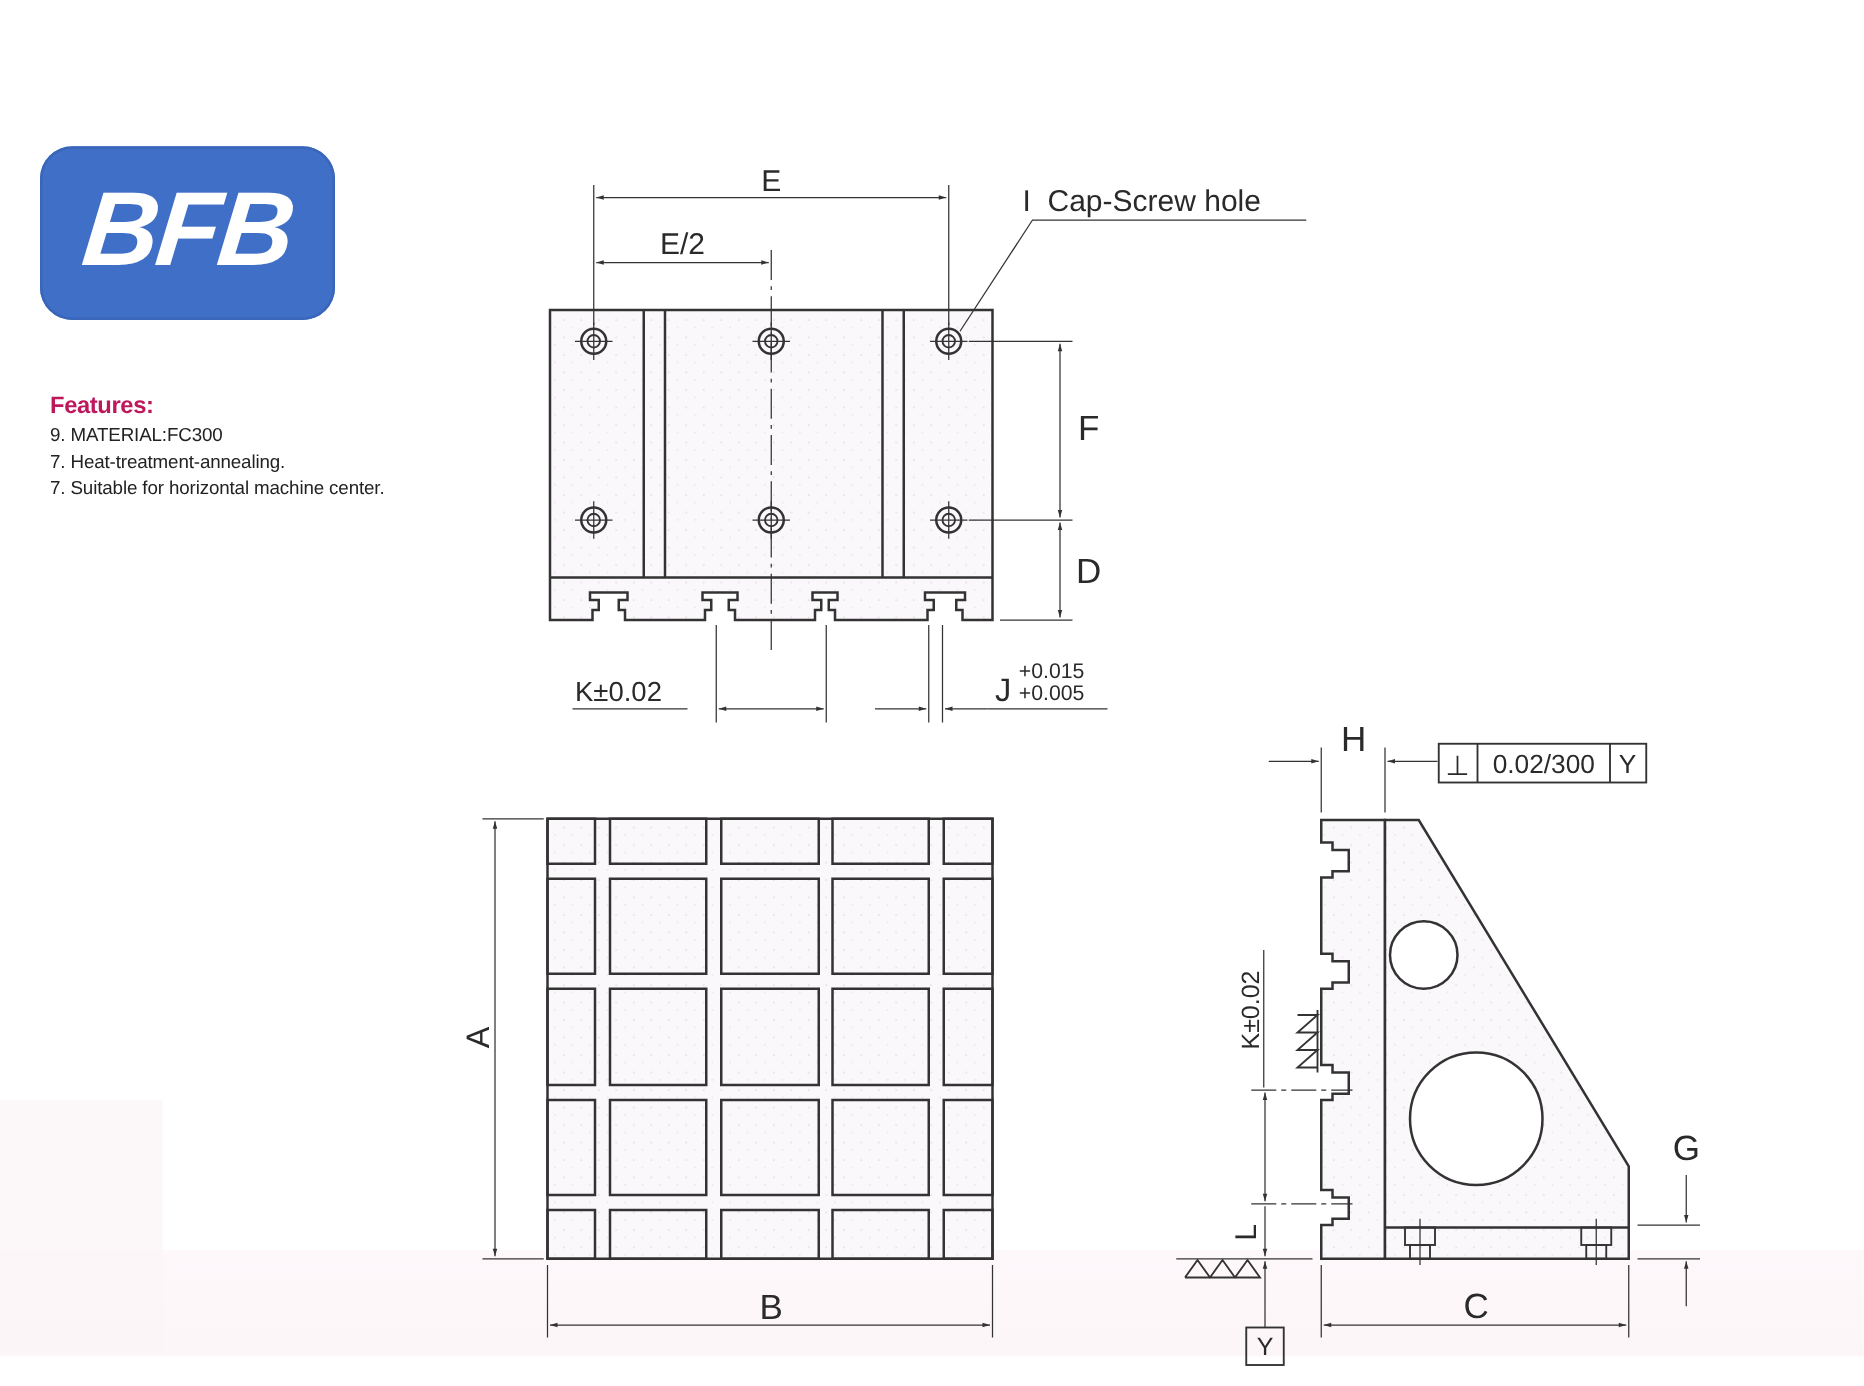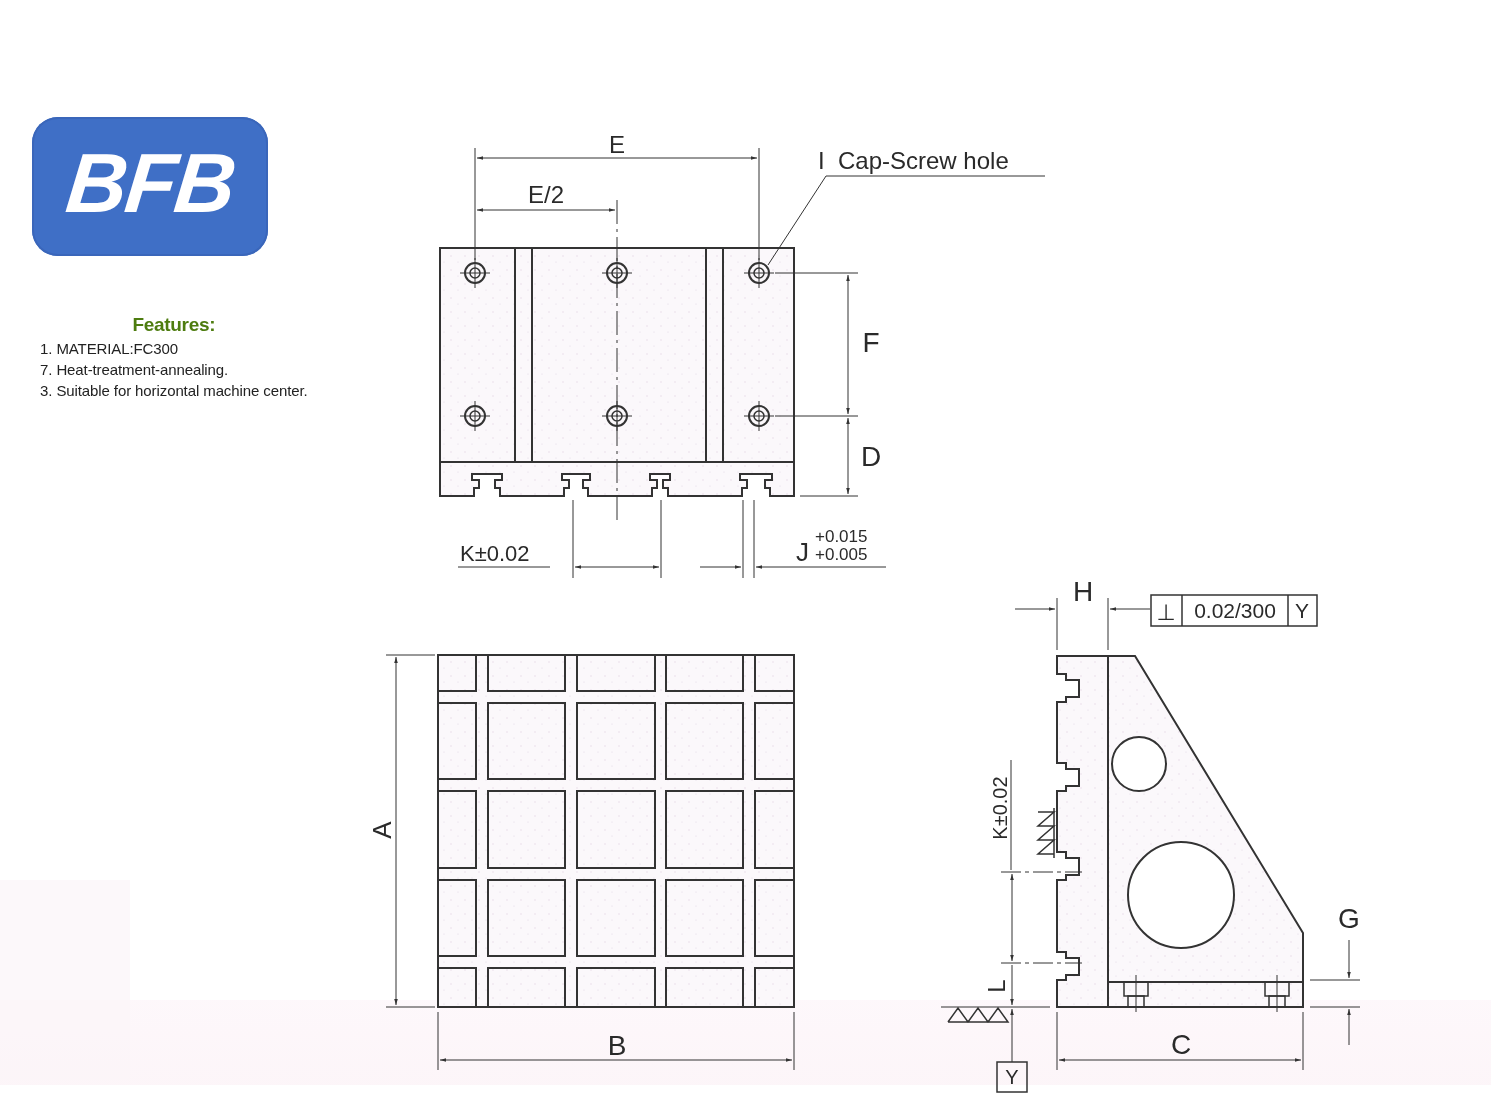--- a/index.html
+++ b/index.html
@@ -2,42 +2,42 @@
 <html><head>
 <meta charset="utf-8">
 <style>
   html, body { margin:0; padding:0; background:#ffffff; }
   body { width:1491px; height:1109px; position:relative; overflow:hidden; font-family:"Liberation Sans", sans-serif; }
   .bleed { position:absolute; left:0; top:1000px; width:1491px; height:85px; background:linear-gradient(#fdf6fa,#fcf3f7); opacity:.8; }
   .bleed2 { position:absolute; left:0; top:880px; width:130px; height:200px; background:#fbf5f8; opacity:.7; }
   .logo { position:absolute; left:32px; top:117px; width:236px; height:139px; background:#3f6fc6; border-radius:26px; display:flex; align-items:center; justify-content:center; box-shadow: inset 0 0 0 2px #3a66ba; }
   .logo span { color:#fff; font-family:"Liberation Sans", sans-serif; font-weight:bold; font-style:italic; font-size:84px; letter-spacing:-2px; transform:skewX(-6deg); margin-top:-6px; }
   .features { position:absolute; left:40px; top:314px; }
-  .features h3 { margin:0; color:#4d7c0f; font-size:19px; font-weight:bold; letter-spacing:-0.3px;text-align:center; }
+  .features h3 { margin:0; color:#be185d; font-size:19px; font-weight:bold; letter-spacing:-0.3px; }
   .features ul { list-style:none; margin:2px 0 0 0; padding:0; }
   .features li { color:#222; font-size:15px; line-height:21px; letter-spacing:-0.1px; }
   svg { position:absolute; left:0; top:0; }
   svg text { font-family:"Liberation Sans", sans-serif; fill:#2a2a2a; }
 </style>
 </head>
 <body>
 
 <div class="bleed"></div>
 <div class="bleed2"></div>
 
 <div class="logo">
   <span>BFB</span>
 </div>
 
 <div class="features">
   <h3>Features:</h3>
   <ul>
-    <li>1. MATERIAL:FC300</li>
+    <li>9. MATERIAL:FC300</li>
     <li>7. Heat-treatment-annealing.</li>
-    <li>3. Suitable for horizontal machine center.</li>
+    <li>7. Suitable for horizontal machine center.</li>
   </ul>
 </div>
 
 <svg width="1491" height="1109" viewBox="0 0 1491 1109">
   <defs>
     <marker id="arr" viewBox="0 0 10 10" refX="10" refY="5" markerWidth="10" markerHeight="6" orient="auto-start-reverse" markerUnits="userSpaceOnUse">
       <path d="M0,2 L10,5 L0,8 z" fill="#333"></path>
     </marker>
     <pattern id="speckle" width="14" height="14" patternUnits="userSpaceOnUse">
       <rect width="14" height="14" fill="#fbf8fb"></rect>

